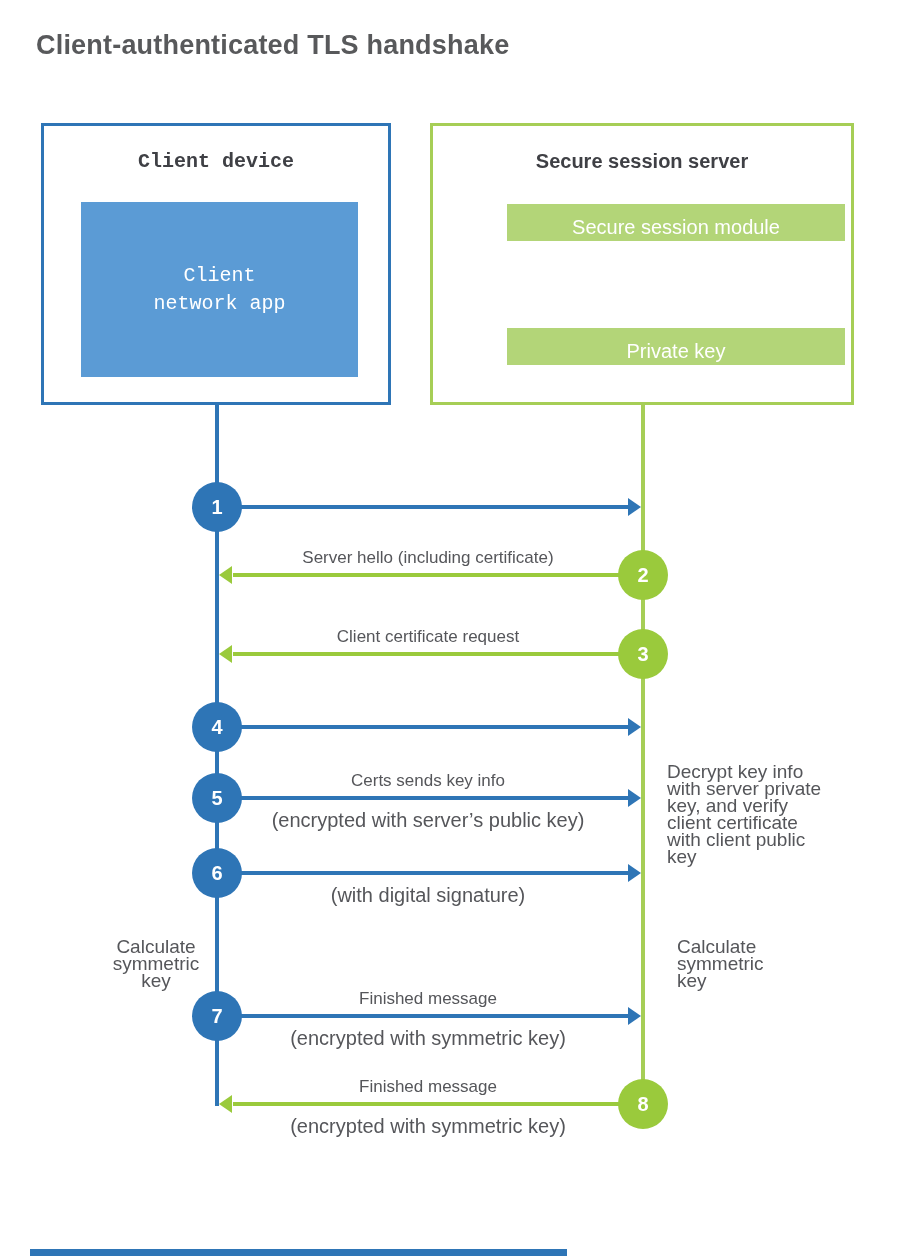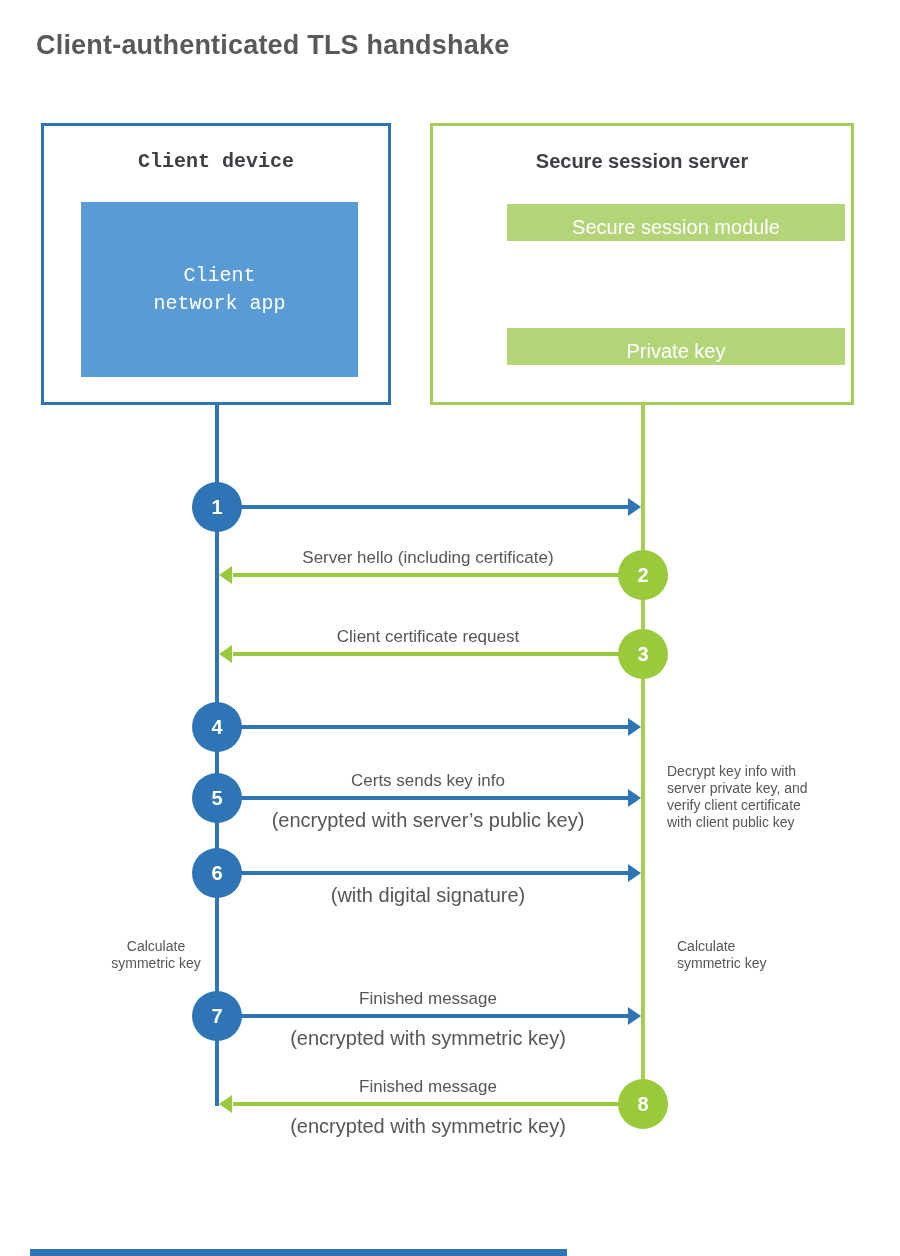--- a/index.html
+++ b/index.html
@@ -48,21 +48,21 @@
   .head{position:absolute;width:0;height:0;border-top:9px solid transparent;border-bottom:9px solid transparent;z-index:2;}
   .head.right{left:628px;border-left:13px solid #2e75b6;}
   .head.left{left:219px;border-right:13px solid #9aca3c;}
   .circle{
     position:absolute;width:50px;height:50px;border-radius:50%;z-index:3;
     color:#ffffff;font-size:20px;font-weight:bold;text-align:center;line-height:50px;
   }
   .circle.blue{left:192px;background:#2e75b6;}
   .circle.green{left:618px;background:#9aca3c;}
   
-  .note{position:absolute;font-size:14px;line-height:17px;color:#55565a;z-index:2;}
+  .note{position:absolute;font-size:19px;line-height:17px;color:#55565a;z-index:2;}
   .note.decrypt{left:667px;top:763px;width:162px;text-align:left;}
   .note.calc-left{left:100px;top:938px;width:112px;text-align:center;}
   .note.calc-right{left:677px;top:938px;width:112px;text-align:left;}
   .footer-bar{position:absolute;left:30px;top:1249px;width:537px;height:7px;background:#2e75b6;}
 </style>
 </head>
 <body>
 
 <div class="canvas">
 

